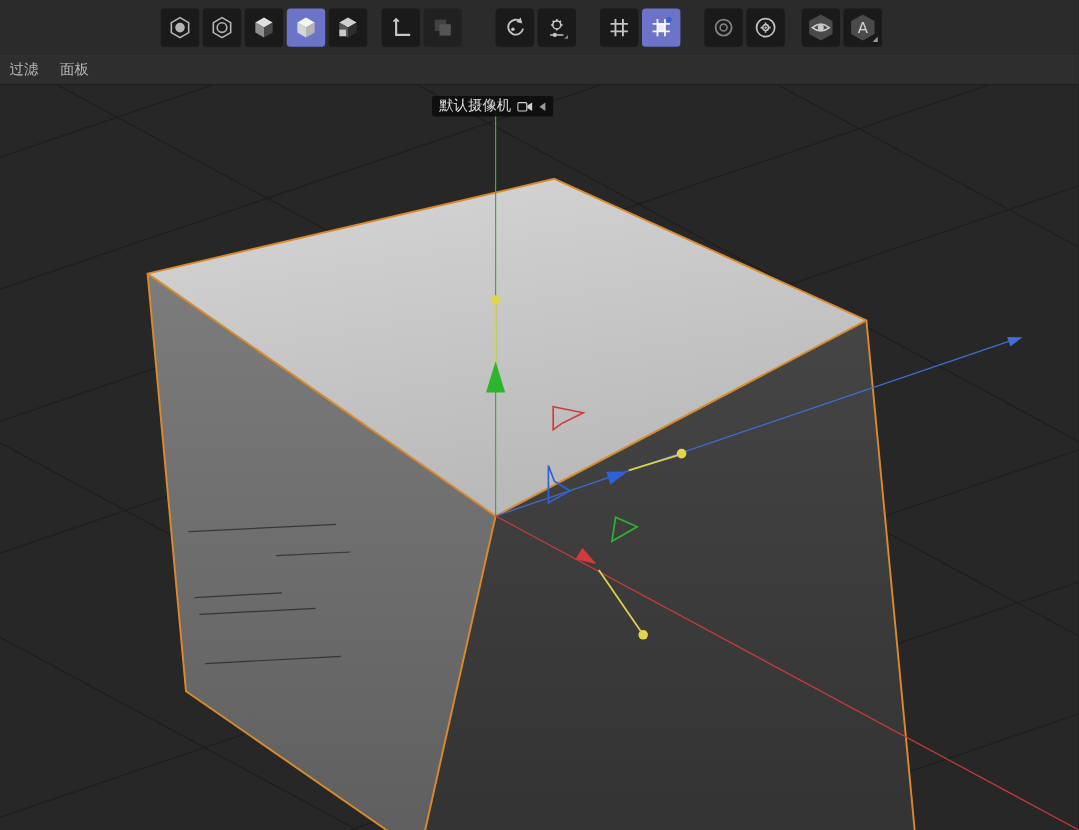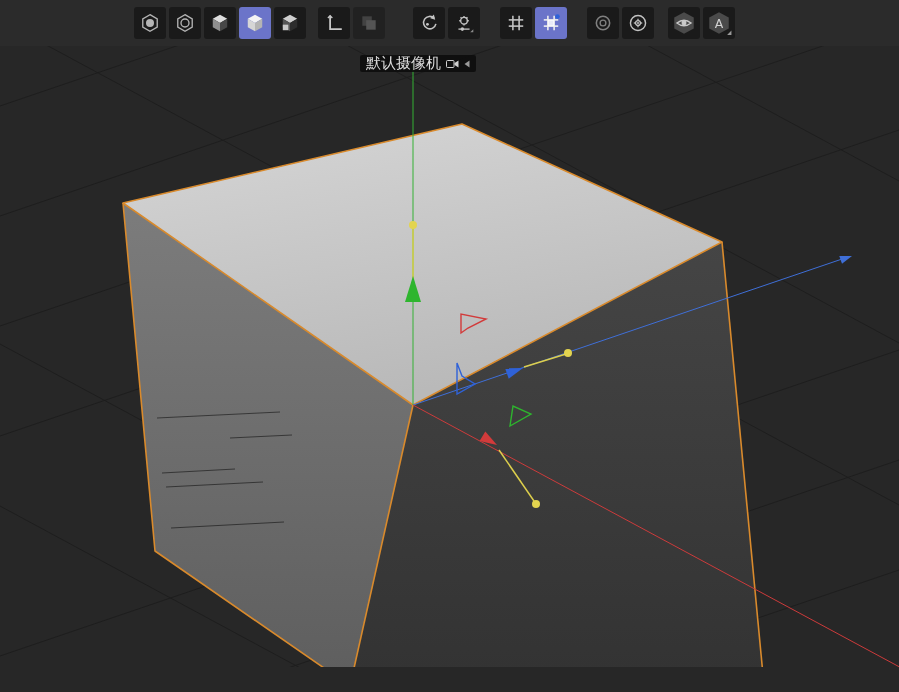--- a/index.html
+++ b/index.html
@@ -27,21 +27,21 @@
     height: 25px; background: #2e2e2e; border-top: 1px solid #343434;
     border-bottom: 1px solid #1d1d1d; display: flex; align-items: center;
     gap: 18px; padding: 0 8px; font-size: 12px; color: #b9b9b9;
   }
   .menu-item { cursor: pointer; }
   
   .viewport { position: relative; width: 899px; height: 621px; background: #272727; }
   .scene { position: absolute; left: 0; top: 0; }
   .camera-label {
     position: absolute; left: 360px; top: 9px; z-index: 2;
-    background: rgba(12,12,12,.88); color: #dcdcdc; font-size: 15px;
+    background: rgba(12,12,12,.88); color: #dcdcdc; font-size: 12px;
     line-height: 15px; padding: 1px 6px; border-radius: 2px;
     display: flex; align-items: center; gap: 5px; cursor: pointer;
   }
 </style>
 </head>
 <body>
 
 <div class="app">
 
   <div class="toolbar">
@@ -175,20 +175,24 @@
         <svg width="26" height="26" viewBox="0 0 24 24">
           <path d="M12 2 L21 7 L21 17 L12 22 L3 17 L3 7 Z" fill="#4a4a4a"></path>
           <text x="12" y="16.2" text-anchor="middle" font-size="11.5" font-family="DejaVu Sans, sans-serif" fill="#d2d2d2">A</text>
           <polygon points="19.5,23 23.5,23 23.5,19" fill="#9a9a9a"></polygon>
         </svg>
       </div>
     </div>
 
   </div>
 
+  <div class="menubar">
+    <span class="menu-item">过滤</span>
+    <span class="menu-item">面板</span>
+  </div>
 
   <div class="viewport">
 
     <div class="camera-label">
       <span>默认摄像机</span>
       <svg width="13" height="10" viewBox="0 0 13 10">
         <rect x="0.5" y="1.5" width="7.5" height="7" rx="1" fill="none" stroke="#cfcfcf"></rect>
         <path d="M8.5 4 L12.5 1.5 L12.5 8.5 L8.5 6 Z" fill="#cfcfcf"></path>
       </svg>
       <svg width="6" height="8" viewBox="0 0 6 8">

